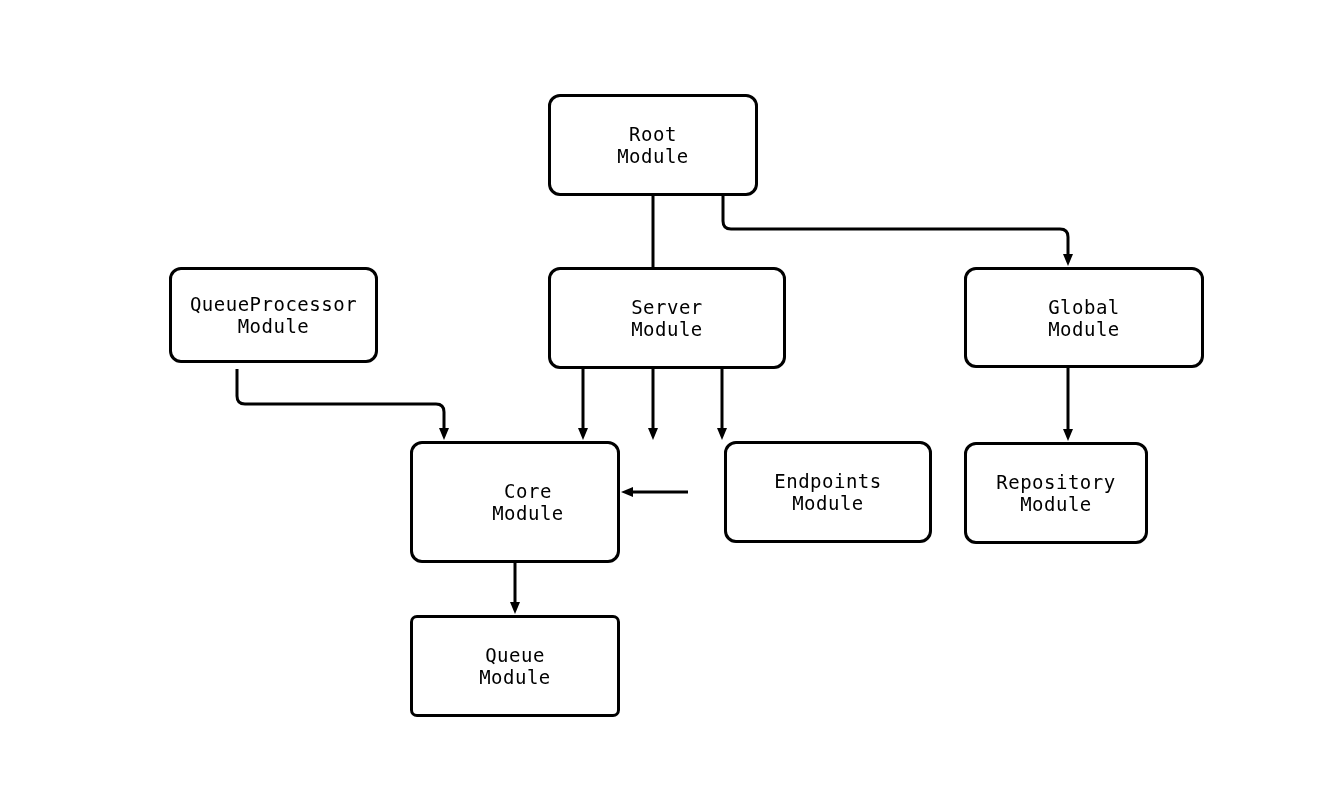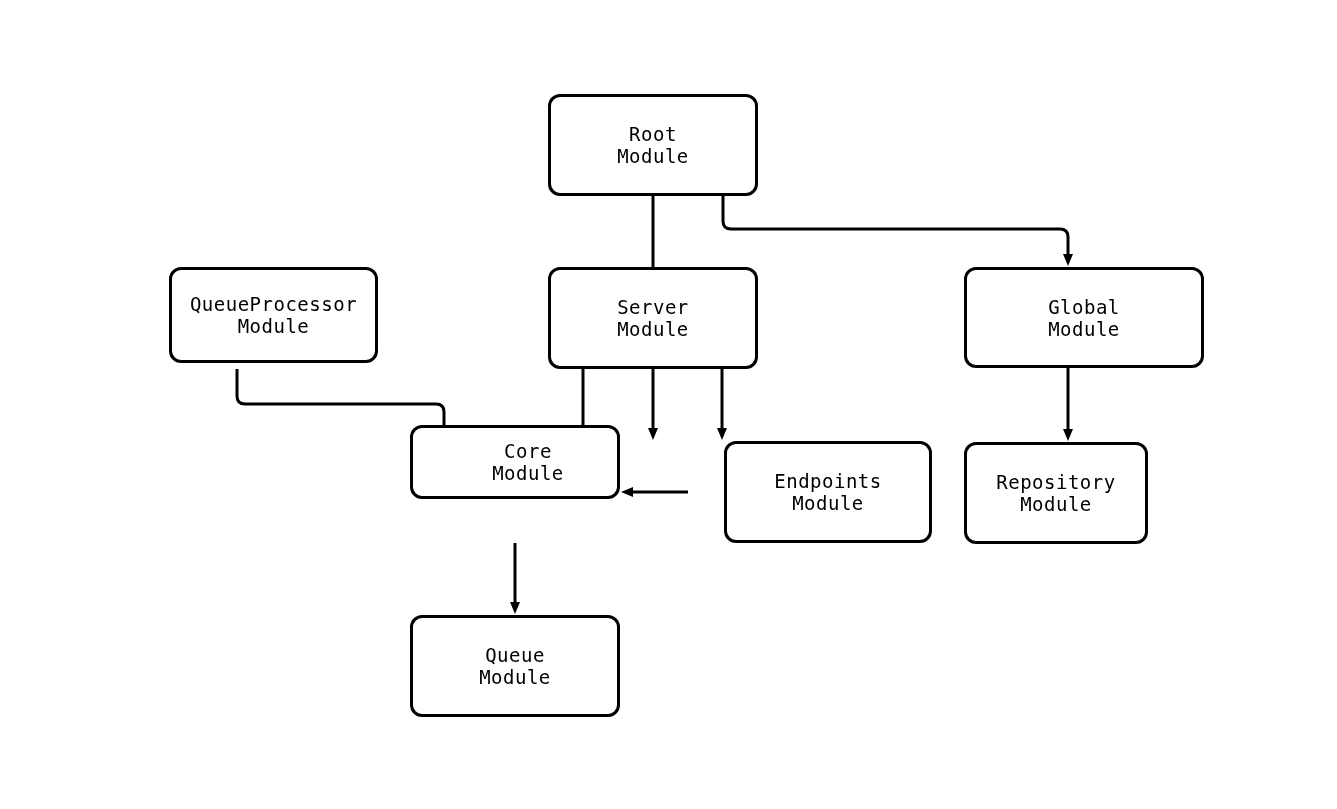--- a/index.html
+++ b/index.html
@@ -82,43 +82,43 @@
   <div class="node" style="left:548px; top:94px; width:210px; height:102px;">
     <div class="node-label">Root</div>
     <div class="node-label line2">Module</div>
   </div>
 
   <div class="node" style="left:133px; top:267px; width:209px; height:96px;margin-left:36px;">
     <div class="node-label">QueueProcessor</div>
     <div class="node-label line2">Module</div>
   </div>
 
-  <div class="node" style="left:548px; top:267px; width:210px; height:102px;">
+  <div class="node" style="left:548px; top:267px; width:238px; height:102px;">
     <div class="node-label">Server</div>
     <div class="node-label line2">Module</div>
   </div>
 
   <div class="node" style="left:964px; top:267px; width:240px; height:101px;">
     <div class="node-label">Global</div>
     <div class="node-label line2">Module</div>
   </div>
 
-  <div class="node" style="left:410px; top:425px; width:210px; height:74px;padding-left:26px;">
+  <div class="node" style="left:410px; top:441px; width:210px; height:122px;padding-left:26px;">
     <div class="node-label">Core</div>
     <div class="node-label line2">Module</div>
   </div>
 
   <div class="node" style="left:724px; top:441px; width:208px; height:102px;">
     <div class="node-label">Endpoints</div>
     <div class="node-label line2">Module</div>
   </div>
 
   <div class="node" style="left:964px; top:442px; width:184px; height:102px;">
     <div class="node-label">Repository</div>
     <div class="node-label line2">Module</div>
   </div>
 
-  <div class="node" style="left:410px; top:615px; width:210px; height:102px;">
+  <div class="node" style="left:410px; top:615px; width:210px; height:102px;border-radius:7px;">
     <div class="node-label">Queue</div>
     <div class="node-label line2">Module</div>
   </div>
 
 </div>
 
 </body></html>

